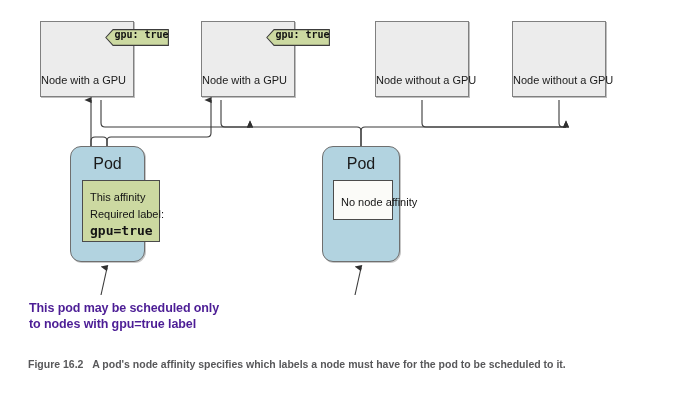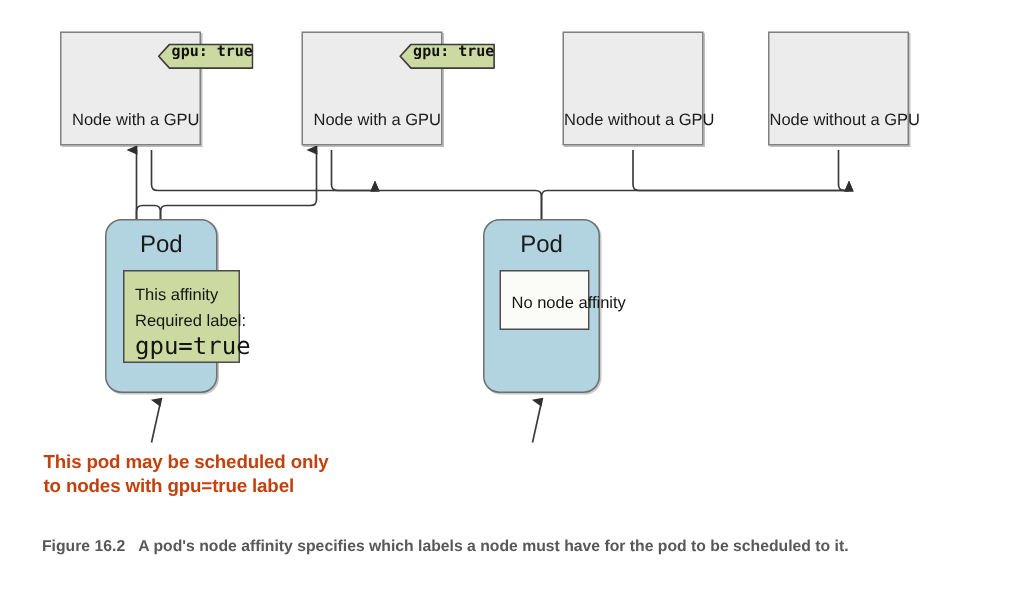--- a/index.html
+++ b/index.html
@@ -18,21 +18,21 @@
   .node{
     position:absolute;
     background:#ececec;
     border:1px solid #808080;
     box-sizing:border-box;
     box-shadow:1px 1px 0 rgba(0,0,0,0.25);
   }
   .node-label{
     position:absolute;
     left:0;right:0;bottom:9px;
-    text-align:right;
+    text-align:left;
     font-size:11px;
     color:#1a1a1a;
     line-height:13px;
     white-space:nowrap;
   }
 
   
   .tag{
     position:absolute;
     height:17px;
@@ -82,32 +82,32 @@
   .pod-inner.green{background:#ccd9a1;}
   .pod-inner.white{background:#fbfbf8;text-align:right;}
   .pod-inner .ln{
     font-size:11px;
     color:#141414;
     line-height:17px;
     white-space:nowrap;
   }
   .pod-inner .mono{
     font-family:"DejaVu Sans Mono","Liberation Mono",monospace;
-    font-size:16px;
-    font-weight:normal;
+    font-size:13px;
+    font-weight:bold;
     line-height:16px;
   }
   .pod-inner.white .ln{padding-top:3px;}
 
   
   .annot{
     position:absolute;
     font-size:12.5px;
     font-weight:bold;
-    color:#c2410c;
+    color:#4c1d95;
     line-height:16px;
     white-space:pre;
     letter-spacing:-0.1px;
   }
 
   
   .caption{
     position:absolute;
     left:28px;top:357px;width:610px;
     font-size:10.5px;

